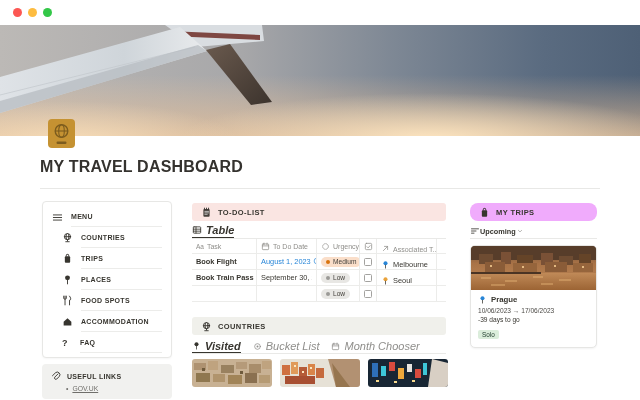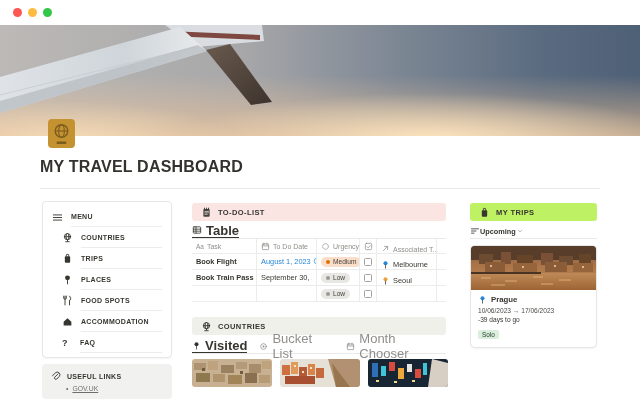--- a/index.html
+++ b/index.html
@@ -42,21 +42,21 @@
   .ic { width:11px; height:11px; display:block; }
   .q-ic { font-size:9px; font-weight:800; width:11px; text-align:center; }
 
   .usefulcard { background:#f1f1ef; border-radius:4px; margin-top:6px; padding:6px 8px 7px; }
   .useful-head { display:flex; align-items:center; gap:6px; font-size:7px; font-weight:700; letter-spacing:.3px; height:12px; }
   .useful-link { margin:3px 0 0 16px; font-size:6.8px; color:#6f6e6a; display:flex; gap:4px; align-items:center; }
   .useful-link a { color:#6f6e6a; text-decoration:underline; cursor:pointer; }
 
   
   .tabrow { display:flex; align-items:center; height:16px; border-bottom:1px solid #e9e9e7; margin-top:2px; gap:12px; }
-  .tab { display:flex; align-items:center; gap:4px; height:100%; font-size:13px; color:#8f8e8b; cursor:pointer; }
+  .tab { display:flex; align-items:center; gap:4px; height:100%; font-size:11px; color:#8f8e8b; cursor:pointer;font-style:italic; }
   .tab.active { color:#37352f; font-weight:700; border-bottom:1.5px solid #37352f; }
 
   
   .t-row { display:flex; height:16px; border-bottom:1px solid #ececea; align-items:stretch; font-size:7.4px; }
   .t-row.header { height:15px; color:#8f8e8a; font-size:7px; }
   .t-cell { display:flex; align-items:center; gap:3px; padding:0 4px; border-right:1px solid #ececea;
             overflow:hidden; white-space:nowrap; }
   .c-task{ width:65px; } .c-date{ width:60px; } .c-urg{ width:43px; }
   .c-chk{ width:17px; justify-content:center; } .c-assoc{ width:60px;align-items:flex-end; } .c-gutter{ width:9px; border-right:none; }
   .taskname { font-weight:600; }
@@ -525,21 +525,21 @@
             <rect x="55" y="4" width="4" height="12" fill="#3ec6d8"></rect>
             <rect x="8" y="21" width="3" height="2" fill="#f7d98c"></rect>
               <rect x="26" y="22" width="3" height="2" fill="#f7d98c"></rect>
             <rect x="44" y="21" width="3" height="2" fill="#f7d98c"></rect>
           </svg>
         </div>
       </div>
     </div>
 
     <div class="col-right">
-      <div class="banner" style="background: #bef264;">
+      <div class="banner" style="background: #f0abfc; border-radius: 8px;">
         <span>
             <svg class="ic">
               <use href="#i-luggage"></use>
             </svg>
           </span>
         <span>MY TRIPS</span>
       </div>
 
       <div class="sortrow">
         <span>

